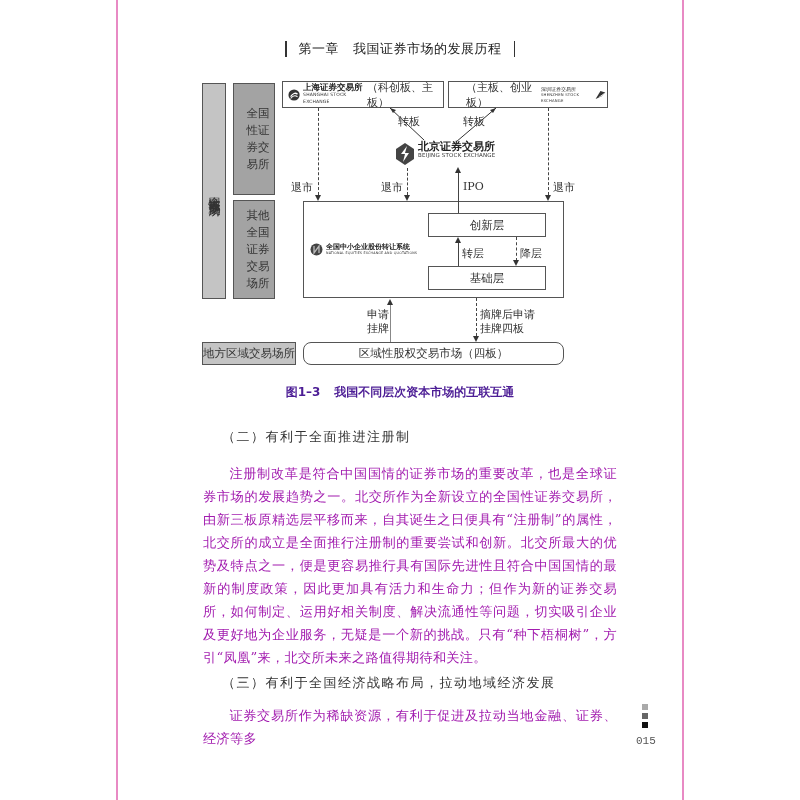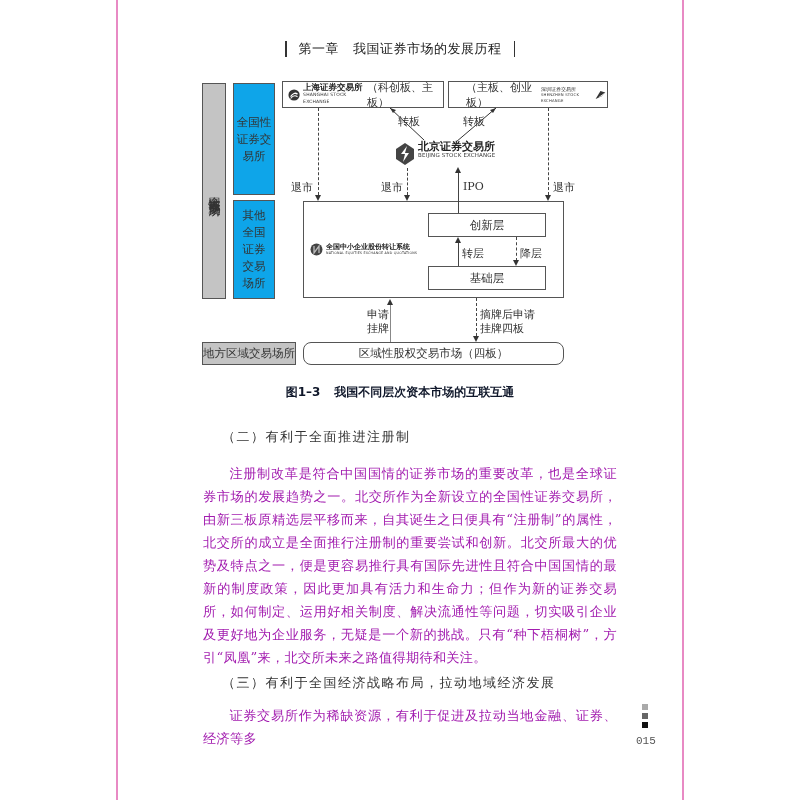--- a/index.html
+++ b/index.html
@@ -6,31 +6,31 @@
   body { width:800px; height:800px; background:#ffffff; position:relative; overflow:hidden;
          font-family:"DejaVu Serif","Liberation Serif",serif; color:#222; }
   .page-edge { position:absolute; top:0; width:2px; height:800px; background:#e88ac4; }
   .abs { position:absolute; }
   .header { left:0; width:800px; top:40px; text-align:center; font-family:"DejaVu Sans","Liberation Sans",sans-serif;
             font-size:13px; color:#222; letter-spacing:0.5px; }
   .header .bar { display:inline-block; width:1.5px; height:16px; background:#333; vertical-align:middle; margin:0 12px; }
   .header span.t { vertical-align:middle; }
   .box { position:absolute; border:1.5px solid #555; box-sizing:border-box; background:#fff; }
   .gray-dark { background:#c4c4c4; }
-  .gray-light { background:#0ea5e9; }
+  .gray-light { background:#a3a3a3;padding-left:8px; }
   .vtext { writing-mode:vertical-rl; text-orientation:upright; font-size:12px; color:#333; letter-spacing:1px; }
   .lbl { position:absolute; font-size:11px; color:#333; white-space:nowrap; }
   .ctr { display:flex; align-items:center; justify-content:center; }
   .small { font-size:11.5px; color:#333; }
   .logo-sub { font-family:"DejaVu Sans","Liberation Sans",sans-serif; font-size:4.5px; letter-spacing:0.2px; color:#333; }
   .vline-dash { position:absolute; width:0; border-left:1.2px dashed #444; }
   .vline { position:absolute; width:0; border-left:1.2px solid #444; }
   .arrow-down { position:absolute; width:0; height:0; border-left:3px solid transparent; border-right:3px solid transparent; border-top:6px solid #333; }
   .arrow-up { position:absolute; width:0; height:0; border-left:3px solid transparent; border-right:3px solid transparent; border-bottom:6px solid #333; }
-  .caption { left:0; width:800px; top:384px; text-align:center; font-family:"DejaVu Sans","Liberation Sans",sans-serif; font-size:12px; font-weight:bold; color:#0f172a; }
+  .caption { left:0; width:800px; top:384px; text-align:center; font-family:"DejaVu Sans","Liberation Sans",sans-serif; font-size:12px; font-weight:bold; color:#4c1d95; }
   .caption .gap { display:inline-block; width:14px; }
   .section-h { font-size:13px; color:#333; letter-spacing:1.5px; }
   .para { left:203px; width:414px; font-size:13.2px; line-height:23px; color:#a21caf; text-align:justify; letter-spacing:0.3px; }
   .para p { margin:0; text-indent:2em; }
   .pageno { font-family:Liberation Mono, monospace; font-size:11px; color:#555; }
   .sq { position:absolute; width:6px; height:6px; left:642px; }
 </style>
 </head>
 <body>
 

